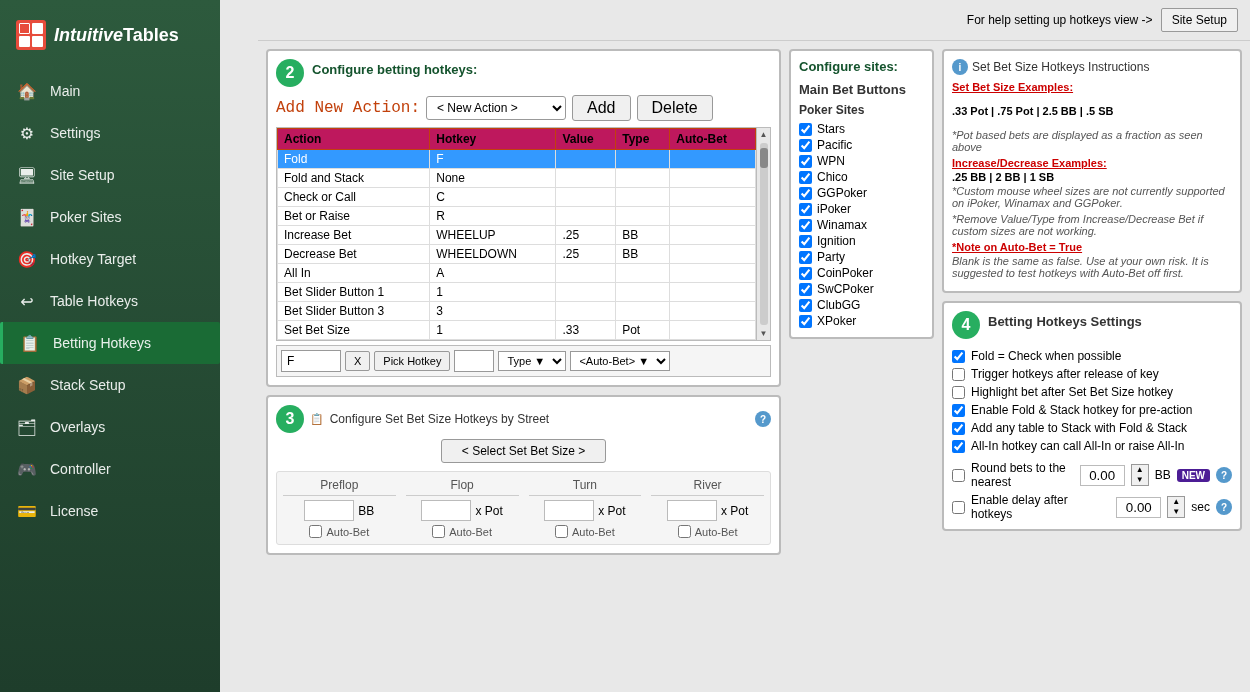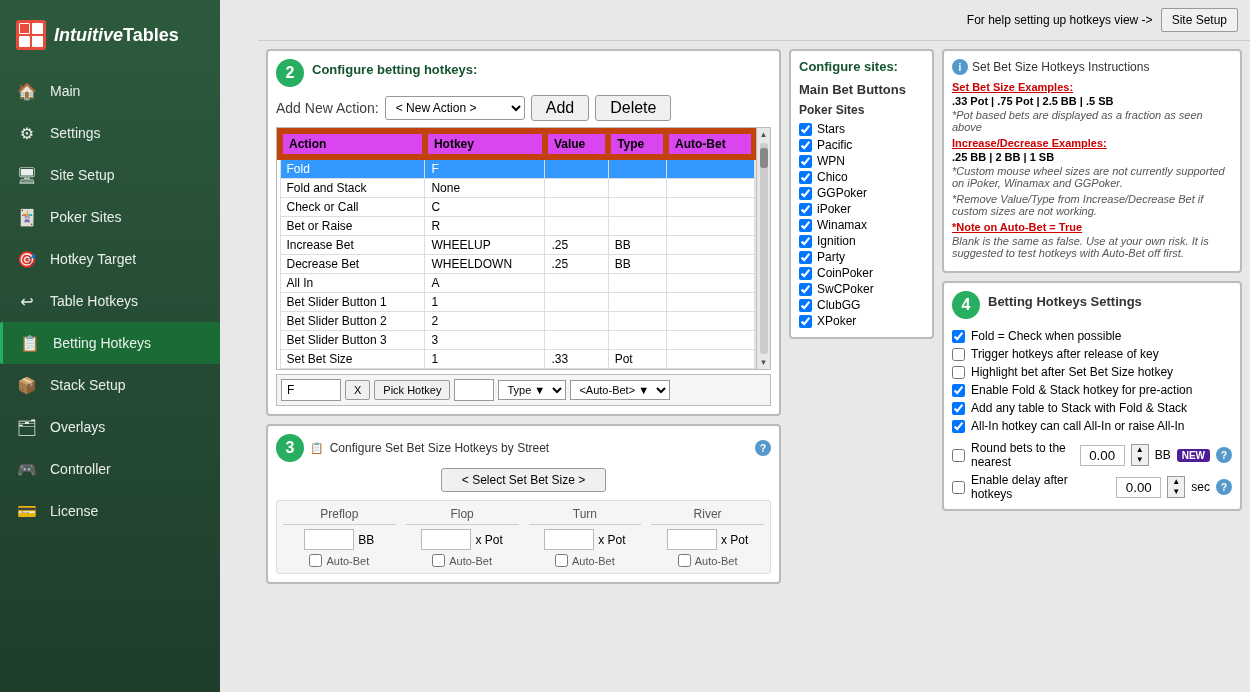--- a/index.html
+++ b/index.html
@@ -107,21 +107,21 @@
       font-weight: bold;
       margin-bottom: 8px;
       color: #14532d;
     }
     .toolbar-row {
       display: flex;
       align-items: center;
       gap: 6px;
       margin-bottom: 6px;
     }
-    .toolbar-label { font-size: 14px; color: #404040; }
+    .toolbar-label { font-size: 16px; color: #c2410c; font-family: Liberation Mono, monospace; }
     select.action-select {
       padding: 3px 6px;
       font-size: 12px;
       border: 1px solid #999;
       border-radius: 3px;
       min-width: 140px;
       background: white;
     }
     button.toolbar-btn {
       padding: 3px 14px;
@@ -132,22 +132,22 @@
       cursor: pointer;
     }
 
     
     .hotkeys-table {
       width: 100%;
       border-collapse: collapse;
       font-size: 12px;
     }
     .hotkeys-table th {
-      background: #d946ef;
-      border: 6px solid #c2410c;
+      background: #be185d;
+      border: 1px solid #c2410c;
       padding: 3px 6px;
       text-align: left;
       font-weight: bold;
     }
     .hotkeys-table td {
       border: 1px solid #ddd;
       padding: 2px 6px;
       background: white;
     }
     .hotkeys-table tr.selected td { background: #3399ff; color: white; }
@@ -627,28 +627,20 @@
                 </tr>
                 <tr>
                   <td>Bet Slider Button 1</td>
                   <td>1</td>
                   <td></td>
                   <td></td>
                   <td></td>
                   <td style="background: rgb(232, 232, 232);"></td>
                 </tr>
                 <tr>
-                  <td>Bet Slider Button 2</td>
-                  <td>2</td>
-                  <td></td>
-                  <td></td>
-                  <td></td>
-                  <td style="background: rgb(232, 232, 232);"></td>
-                </tr>
-                <tr>
                   <td>Bet Slider Button 3</td>
                   <td>3</td>
                   <td></td>
                   <td></td>
                   <td></td>
                   <td style="background: rgb(232, 232, 232);"></td>
                 </tr>
                 <tr>
                   <td>Set Bet Size</td>
                   <td>1</td>
@@ -804,21 +796,21 @@
     </div>
 
     <div class="right-panel">
 
       <div class="help-box">
         <div class="help-box-title">
           <div class="help-icon">i</div>
           <span>Set Bet Size Hotkeys Instructions</span>
         </div>
         <div class="help-link">Set Bet Size Examples:</div>
-        <div style="font-weight:bold; font-size:11px; margin:2px 0;">.33 Pot | .75 Pot | 2.5 BB | .5 SB</div>
+        <div style="font-weight:bold; font-size:11px; margin:12px 0;">.33 Pot | .75 Pot | 2.5 BB | .5 SB</div>
         <div class="help-text">*Pot based bets are displayed as a fraction as seen above</div>
         <div class="help-link">Increase/Decrease Examples:</div>
         <div style="font-weight:bold; font-size:11px; margin:2px 0;">.25 BB | 2 BB | 1 SB</div>
         <div class="help-text">*Custom mouse wheel sizes are not currently supported on iPoker, Winamax and GGPoker.</div>
         <div class="help-text">*Remove Value/Type from Increase/Decrease Bet if custom sizes are not working.</div>
         <div class="help-link">*Note on Auto-Bet = True</div>
         <div class="help-text">Blank is the same as false. Use at your own risk. It is suggested to test hotkeys with Auto-Bet off first.</div>
       </div>
 
       <div class="settings-box">

